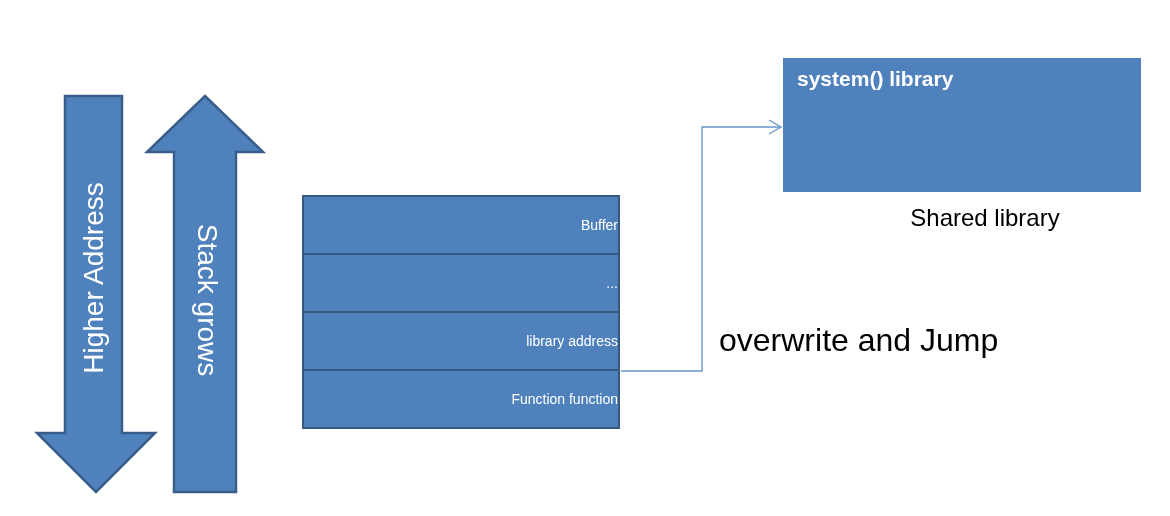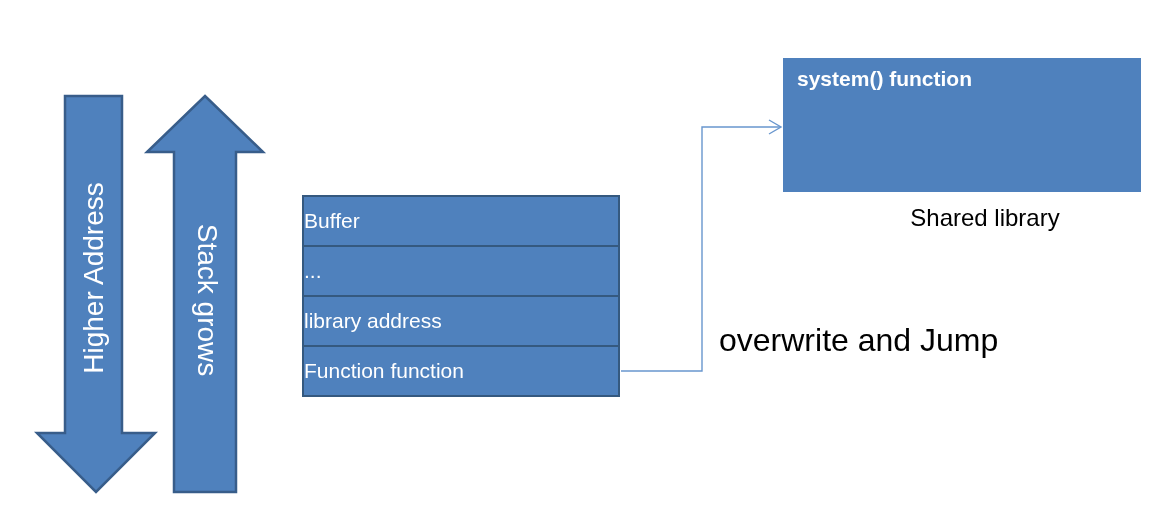--- a/index.html
+++ b/index.html
@@ -31,29 +31,29 @@
     line-height: 1;
   }
   .vlabel.ccw { transform: translate(-50%, -50%) rotate(-90deg); }
   .vlabel.cw  { transform: translate(-50%, -50%) rotate(90deg); }
   #lbl-higher { left: 94px;  top: 278px; }
   #lbl-stack  { left: 207px; top: 300px; }
 
   .stack { position: absolute; left: 302px; top: 195px; width: 318px; }
   .stack-row {
     box-sizing: border-box;
-    height: 52px;
+    height: 60px;
     margin-top: -2px;
     background: var(--shape-fill, #4F81BD);
     border: 2px solid var(--row-border, #35597F);
     color: var(--text-light, #fff);
-    font-size: 21px;
+    font-size: 14px;
     display: flex;
     align-items: center;
-    justify-content: flex-start;
+    justify-content: flex-end;
   }
   .stack-row:first-child { margin-top: 0; }
 
   .sysbox {
     position: absolute;
     left: 783px; top: 58px;
     width: 358px; height: 134px;
     box-sizing: border-box;
     background: var(--shape-fill, #4F81BD);
     padding: 9px 14px;
@@ -106,20 +106,20 @@
     </div>
     <div class="stack-row">
       <span>library address</span>
     </div>
     <div class="stack-row">
       <span>Function function</span>
     </div>
   </div>
 
   <div class="sysbox">
-    <span>system() function</span>
+    <span>system() library</span>
   </div>
 
   <div class="caption">Shared library</div>
 
   <div class="jump-label">overwrite and Jump</div>
 
 </div>
 
 </body></html>

